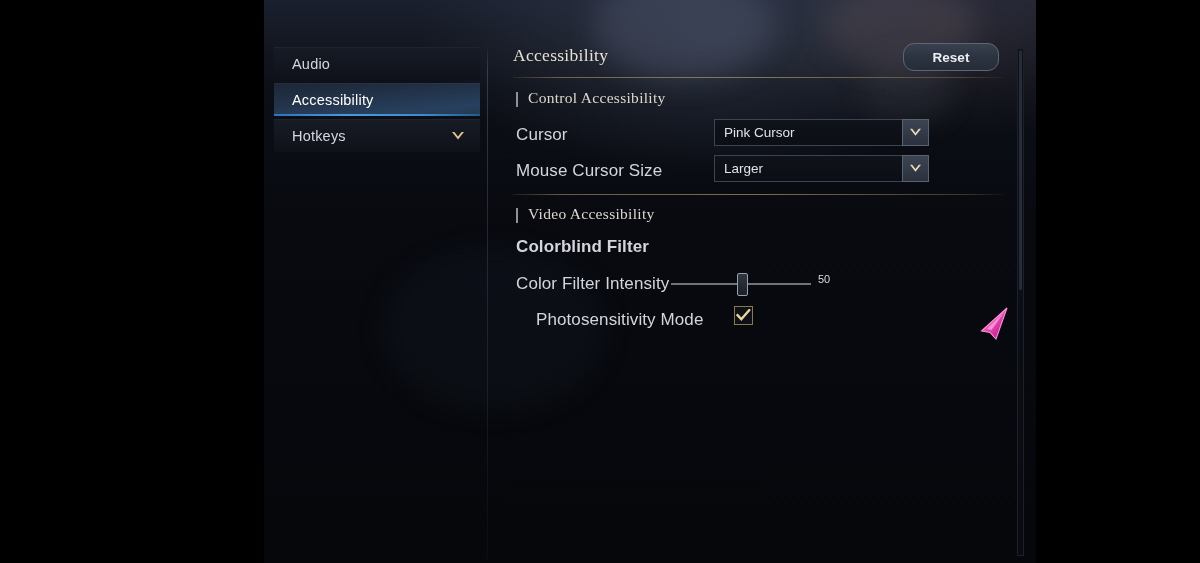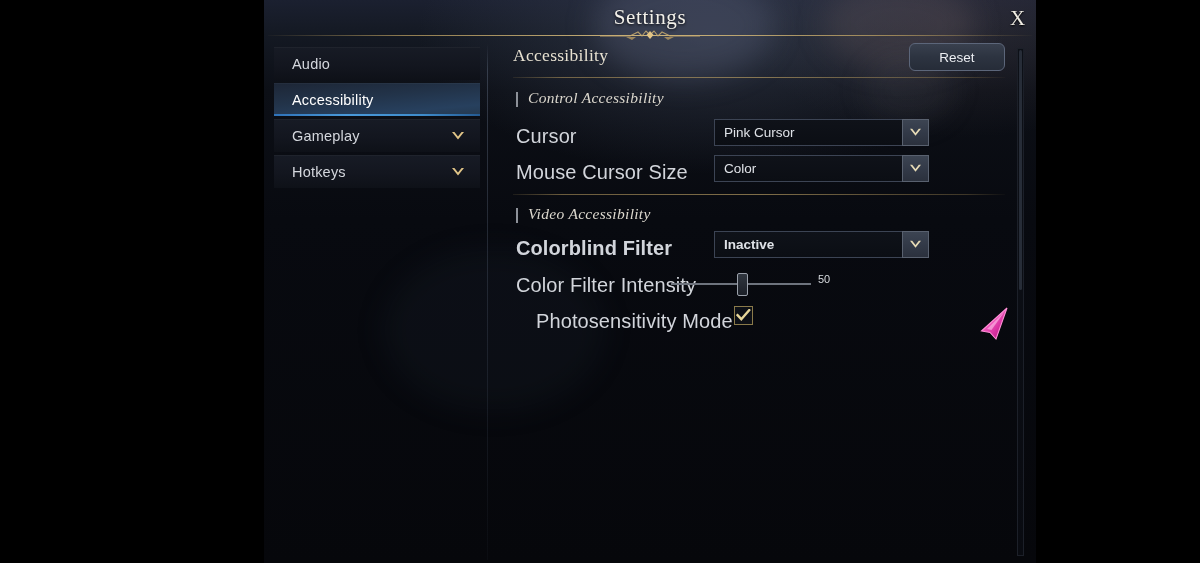--- a/index.html
+++ b/index.html
@@ -160,29 +160,30 @@
   #panel-title {
     position: absolute;
     left: 9px; top: 1px;
     font-family: "Liberation Serif", serif;
     font-size: 17.5px;
     color: #e8e2d2;
     letter-spacing: 0.3px;
   }
   #reset-button {
     position: absolute;
-    right: 9px; top: -1px;
+    right: 15px; top: -1px;
     width: 94px; height: 26px;
     display: flex; align-items: center; justify-content: center;
     background: linear-gradient(180deg, #39404e 0%, #2d3441 48%, #262c38 100%);
     border: 1px solid #5c667a;
-    border-radius: 6px;
+    border-radius: 11px;
     font-size: 13.5px;
     color: #eceef2;
     cursor: pointer;
+    font-weight: bold;
   }
   .gold-rule {
     position: absolute;
     left: 9px;
     width: 492px; height: 1px;
     background: linear-gradient(90deg,
       rgba(150,126,76,0.15) 0%,
       rgba(168,142,88,0.62) 10%,
       rgba(178,152,96,0.70) 50%,
       rgba(150,126,76,0.38) 92%,
@@ -191,42 +192,41 @@
   #rule-1 { top: 33px; }
   #rule-2 { top: 150px; }
 
   .section-title {
     position: absolute;
     font-family: "Liberation Serif", serif;
     font-size: 15.5px;
     color: #dcd8ce;
     letter-spacing: 0.3px;
     padding-left: 12px;
-    font-style: italic;
   }
   .section-title::before {
     content: "";
     position: absolute;
     left: 0; top: 3px;
     width: 2px; height: 15px;
     background: #8d9199;
   }
   #sec-control { left: 12px; top: 45px; }
   #sec-video   { left: 12px; top: 161px; }
 
   .row {
     position: absolute;
     left: 12px;
     width: 490px;
     height: 26px;
   }
   .row-label {
     position: absolute;
     left: 0; top: 4px;
-    font-size: 20px;
+    font-size: 17px;
     color: #d2d5db;
     letter-spacing: 0.1px;
     white-space: nowrap;
   }
   #row-cursor    { top: 77px; }
   #row-cursorsz  { top: 113px; }
   #row-colorblind{ top: 189px; font-weight: bold; }
   #row-intensity { top: 226px; }
   #row-photo     { top: 262px; margin-left: 20px; }
 
@@ -341,53 +341,33 @@
 
   <div id="window">
 
     <div class="bgblob" style="left:330px; top:-30px; width:180px; height:110px; background:rgba(96,104,128,0.30);"></div>
     <div class="bgblob" style="left:560px; top:-20px; width:150px; height:90px; background:rgba(110,92,96,0.26);"></div>
     <div class="bgblob" style="left:600px; top:55px; width:90px; height:70px; background:rgba(118,118,128,0.10);"></div>
     <div class="bgblob" style="left:120px; top:250px; width:220px; height:160px; background:rgba(40,58,70,0.12);"></div>
 
     <div class="faint-text" style="left:400px; top:196px; font-size:15px;">&nbsp;</div>
 
-    <div id="titlebar">
-      <div id="title-text">Settings</div>
-
-      <div id="title-rule"></div>
-
-      <svg id="title-ornament" viewBox="0 0 120 15">
-        <path d="M10 8 L40 8 L48 4 L52 8 L56 3 L60 7 L64 3 L68 8 L72 4 L80 8 L110 8" fill="none" stroke="#c9ab70" stroke-width="1.1" opacity="0.85"></path>
-        <path d="M60 3 L63.5 7 L60 11 L56.5 7 Z" fill="#e2c486"></path>
-        <path d="M36 9 L46 9 L42 12 Z" fill="#b79a63" opacity="0.8"></path>
-        <path d="M74 9 L84 9 L78 12 Z" fill="#b79a63" opacity="0.8"></path>
-      </svg>
-
-      <div id="close-button">X</div>
-    </div>
 
     <div id="sidebar">
 
 
       <div class="nav-item">
         <span class="nav-label">Audio</span>
       </div>
 
       <div class="nav-item selected">
         <span class="nav-label">Accessibility</span>
       </div>
 
 
-      <div class="nav-item">
-        <span class="nav-label">Gameplay</span>
-        <svg class="nav-chevron" viewBox="0 0 16 12">
-          <path d="M2 2 L8 9.5 L14 2 L11.6 2 L8 6.6 L4.4 2 Z" fill="#e0c487"></path>
-        </svg>
-      </div>
 
       <div class="nav-item">
         <span class="nav-label">Hotkeys</span>
         <svg class="nav-chevron" viewBox="0 0 16 12">
           <path d="M2 2 L8 9.5 L14 2 L11.6 2 L8 6.6 L4.4 2 Z" fill="#e0c487"></path>
         </svg>
       </div>
 
 
     </div>
@@ -413,43 +393,35 @@
             <svg width="15" height="11" viewBox="0 0 16 12">
               <path d="M2 2 L8 9.5 L14 2 L11.6 2 L8 6.6 L4.4 2 Z" fill="#e7dbb6"></path>
             </svg>
           </div>
         </div>
       </div>
 
       <div class="row" id="row-cursorsz">
         <span class="row-label">Mouse Cursor Size</span>
         <div class="dropdown">
-          <span class="dd-value">Color</span>
+          <span class="dd-value">Larger</span>
           <div class="dd-button">
             <svg width="15" height="11" viewBox="0 0 16 12">
               <path d="M2 2 L8 9.5 L14 2 L11.6 2 L8 6.6 L4.4 2 Z" fill="#e7dbb6"></path>
             </svg>
           </div>
         </div>
       </div>
 
       <div class="gold-rule" id="rule-2"></div>
 
       <div class="section-title" id="sec-video">Video Accessibility</div>
 
       <div class="row" id="row-colorblind">
         <span class="row-label">Colorblind Filter</span>
-        <div class="dropdown">
-          <span class="dd-value">Inactive</span>
-          <div class="dd-button">
-            <svg width="15" height="11" viewBox="0 0 16 12">
-              <path d="M2 2 L8 9.5 L14 2 L11.6 2 L8 6.6 L4.4 2 Z" fill="#e7dbb6"></path>
-            </svg>
-          </div>
-        </div>
       </div>
 
       <div class="row" id="row-intensity">
         <span class="row-label">Color Filter Intensity</span>
         <div class="slider-wrap">
           <div class="slider-track"></div>
           <div class="slider-handle" id="intensity-handle" style="left: 70px;"></div>
         </div>
         <span class="slider-value">50</span>
       </div>

